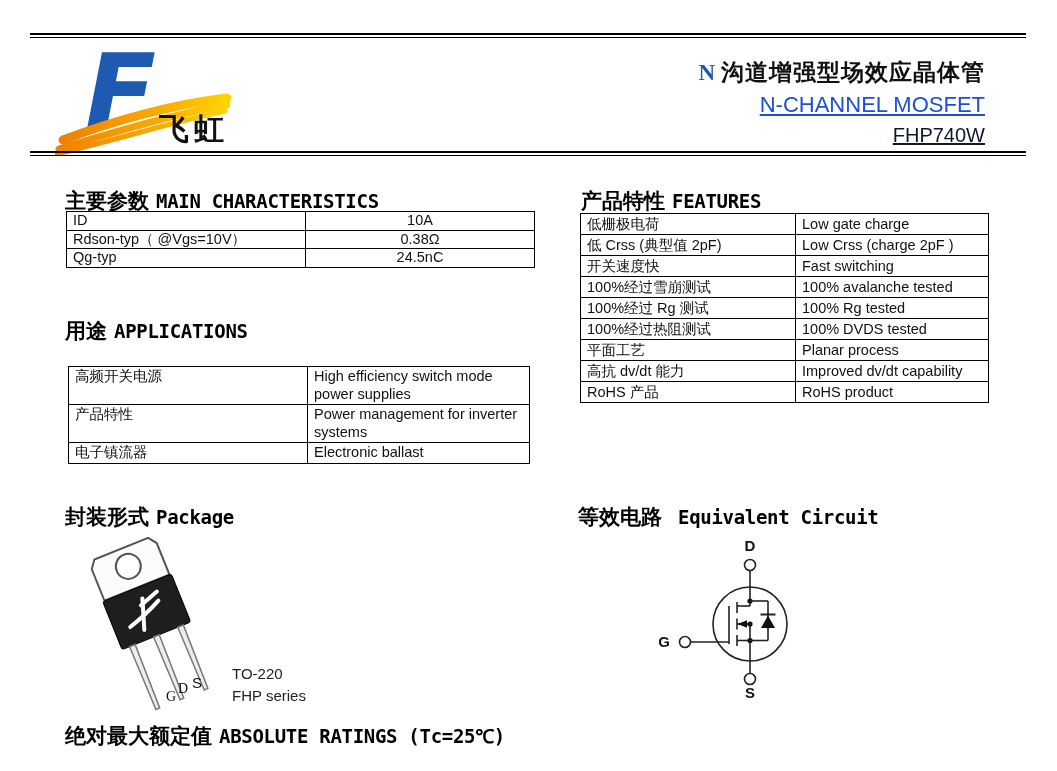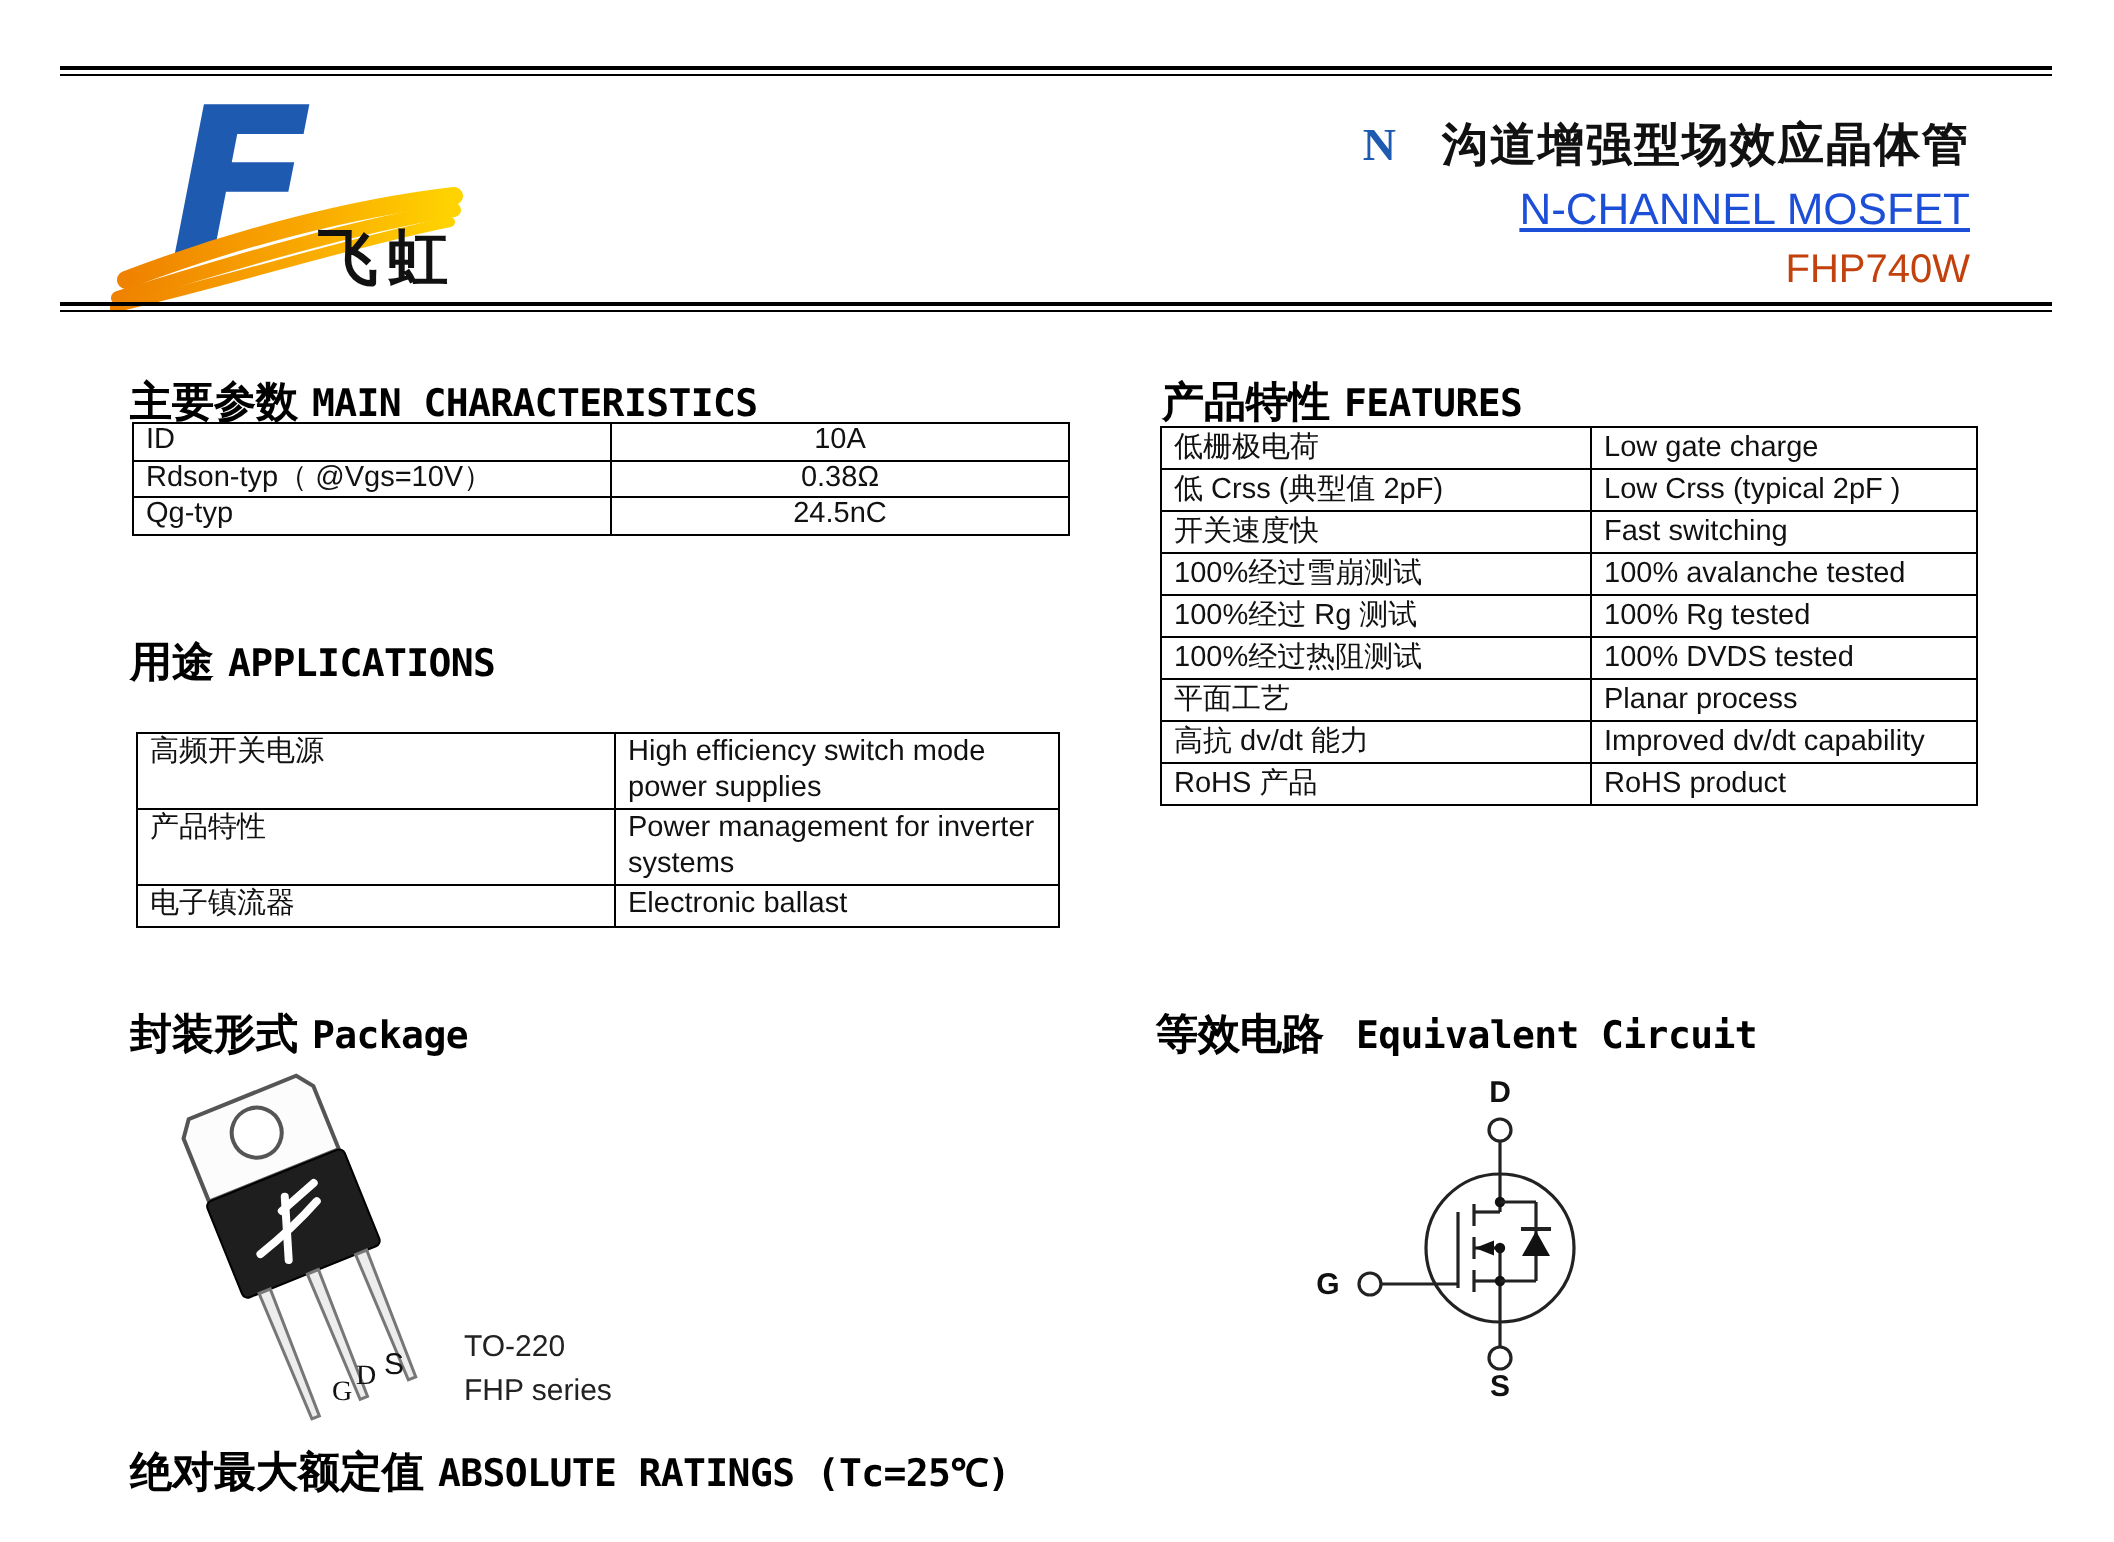--- a/index.html
+++ b/index.html
@@ -13,24 +13,24 @@
   .rule-mid{top:151px;}
 
   
   .logo{position:absolute;left:55px;top:40px;width:185px;height:115px;}
   .logo-f{font:bold italic 104px "DejaVu Sans",sans-serif;}
   .logo-cn{font:bold 30px "Liberation Sans",sans-serif;letter-spacing:5px;fill:#111;}
 
   
   .titles{position:absolute;top:57px;right:72px;text-align:right;}
   .t-cn{font:bold 23px "Liberation Serif",serif;letter-spacing:1px;color:#111;}
-  .t-cn .sp{margin-left:22px;}
+  .t-cn .sp{margin-left:5px;}
   .t-cn .accent{color:#1d5ab0;}
   .t-en{font:22px "Liberation Sans",sans-serif;margin-top:4px;color:#1d4ed8;text-decoration:underline;}
-  .t-part{font:20px "Liberation Sans",sans-serif;margin-top:6px;color:#c2410c;}
+  .t-part{font:20px "Liberation Sans",sans-serif;margin-top:6px;color:#0f172a;text-decoration:underline;}
 
   
   .sec-h{position:absolute;white-space:nowrap;}
   .h-cn{font:bold 21px "Liberation Sans",sans-serif;color:#000;}
   .h-en{font:bold 19px "DejaVu Sans Mono",monospace;letter-spacing:-0.3px;margin-left:7px;color:#000;}
   .h-en.wide{margin-left:16px;}
 
   
   .tbl{position:absolute;border-collapse:collapse;table-layout:fixed;}
   .tbl td{border:1.6px solid #000;padding:0 6px;font-size:14.5px;color:#111;overflow:hidden;}
@@ -121,21 +121,21 @@
         <col style="width:215px">
         <col style="width:193px">
       </colgroup>
     <tbody>
         <tr>
       <td>低栅极电荷</td>
       <td>Low gate charge</td>
     </tr>
     <tr>
       <td>低 Crss (典型值 2pF)</td>
-      <td>Low Crss (typical 2pF )</td>
+      <td>Low Crss (charge 2pF )</td>
     </tr>
     <tr>
       <td>开关速度快</td>
       <td>Fast switching</td>
     </tr>
     <tr>
       <td>100%经过雪崩测试</td>
       <td>100% avalanche tested</td>
     </tr>
     <tr>

